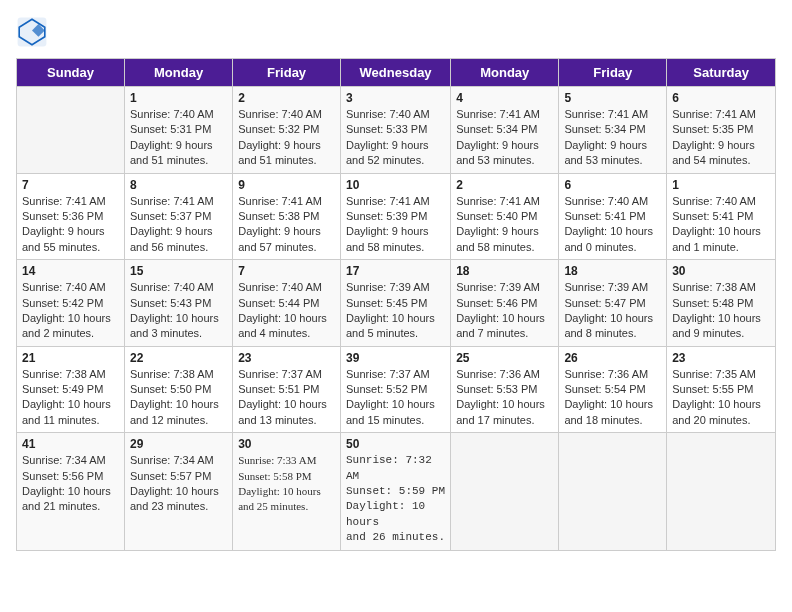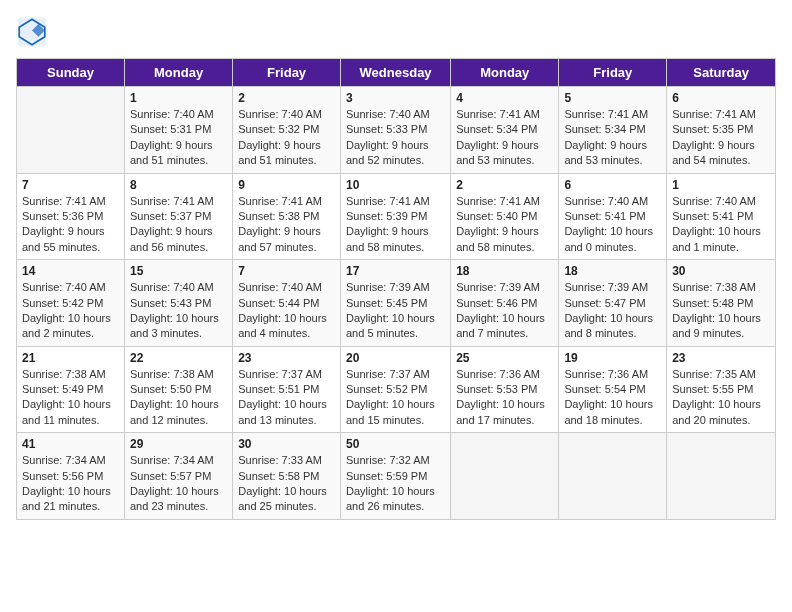--- a/index.html
+++ b/index.html
@@ -282,35 +282,35 @@
 and 12 minutes.</div>
         </td>
         <td>
           <div class="day-number">23</div>
           <div class="day-info" style="white-space: pre-line;">Sunrise: 7:37 AM
 Sunset: 5:51 PM
 Daylight: 10 hours
 and 13 minutes.</div>
         </td>
         <td>
-          <div class="day-number">20</div>
+          <div class="day-number">39</div>
           <div class="day-info" style="white-space: pre-line;">Sunrise: 7:37 AM
 Sunset: 5:52 PM
 Daylight: 10 hours
 and 15 minutes.</div>
         </td>
         <td>
           <div class="day-number">25</div>
           <div class="day-info" style="white-space: pre-line;">Sunrise: 7:36 AM
 Sunset: 5:53 PM
 Daylight: 10 hours
 and 17 minutes.</div>
         </td>
         <td>
-          <div class="day-number">19</div>
+          <div class="day-number">26</div>
           <div class="day-info" style="white-space: pre-line;">Sunrise: 7:36 AM
 Sunset: 5:54 PM
 Daylight: 10 hours
 and 18 minutes.</div>
         </td>
         <td>
           <div class="day-number">23</div>
           <div class="day-info" style="white-space: pre-line;">Sunrise: 7:35 AM
 Sunset: 5:55 PM
 Daylight: 10 hours
@@ -327,28 +327,28 @@
         </td>
         <td>
           <div class="day-number">29</div>
           <div class="day-info" style="white-space: pre-line;">Sunrise: 7:34 AM
 Sunset: 5:57 PM
 Daylight: 10 hours
 and 23 minutes.</div>
         </td>
         <td>
           <div class="day-number">30</div>
-          <div class="day-info" style="white-space: pre-line;">Sunrise: 7:33 AM
+          <div class="day-info" style="white-space: pre-line; font-family: Liberation Serif, serif;">Sunrise: 7:33 AM
 Sunset: 5:58 PM
 Daylight: 10 hours
 and 25 minutes.</div>
         </td>
         <td>
           <div class="day-number">50</div>
-          <div class="day-info" style="white-space: pre-line;">Sunrise: 7:32 AM
+          <div class="day-info" style="white-space: pre-line; font-family: Liberation Mono, monospace;">Sunrise: 7:32 AM
 Sunset: 5:59 PM
 Daylight: 10 hours
 and 26 minutes.</div>
         </td>
         <td class="empty-cell"></td>
         <td class="empty-cell"></td>
         <td class="empty-cell"></td>
       </tr>
     </tbody>
 </table>

